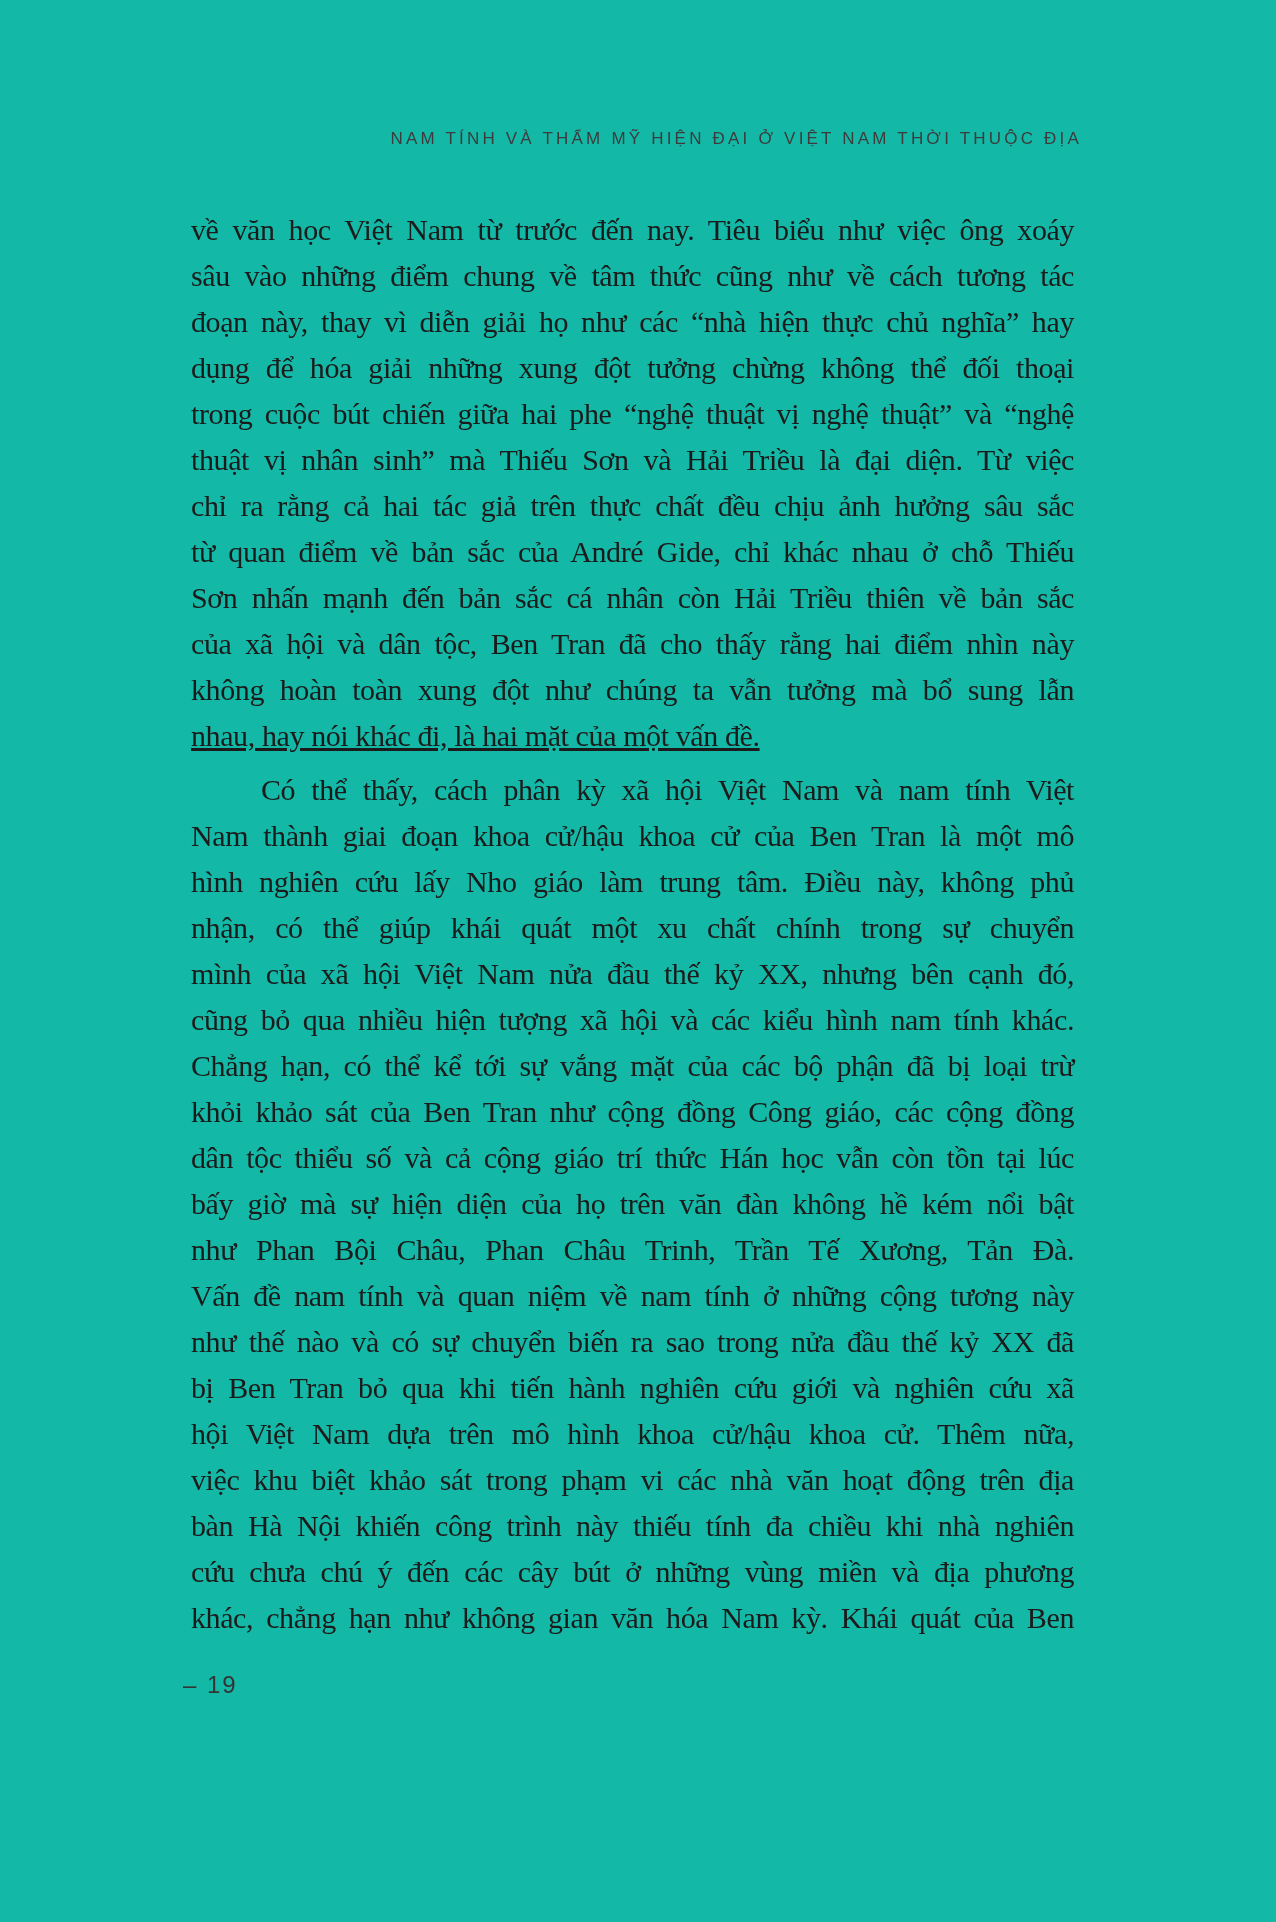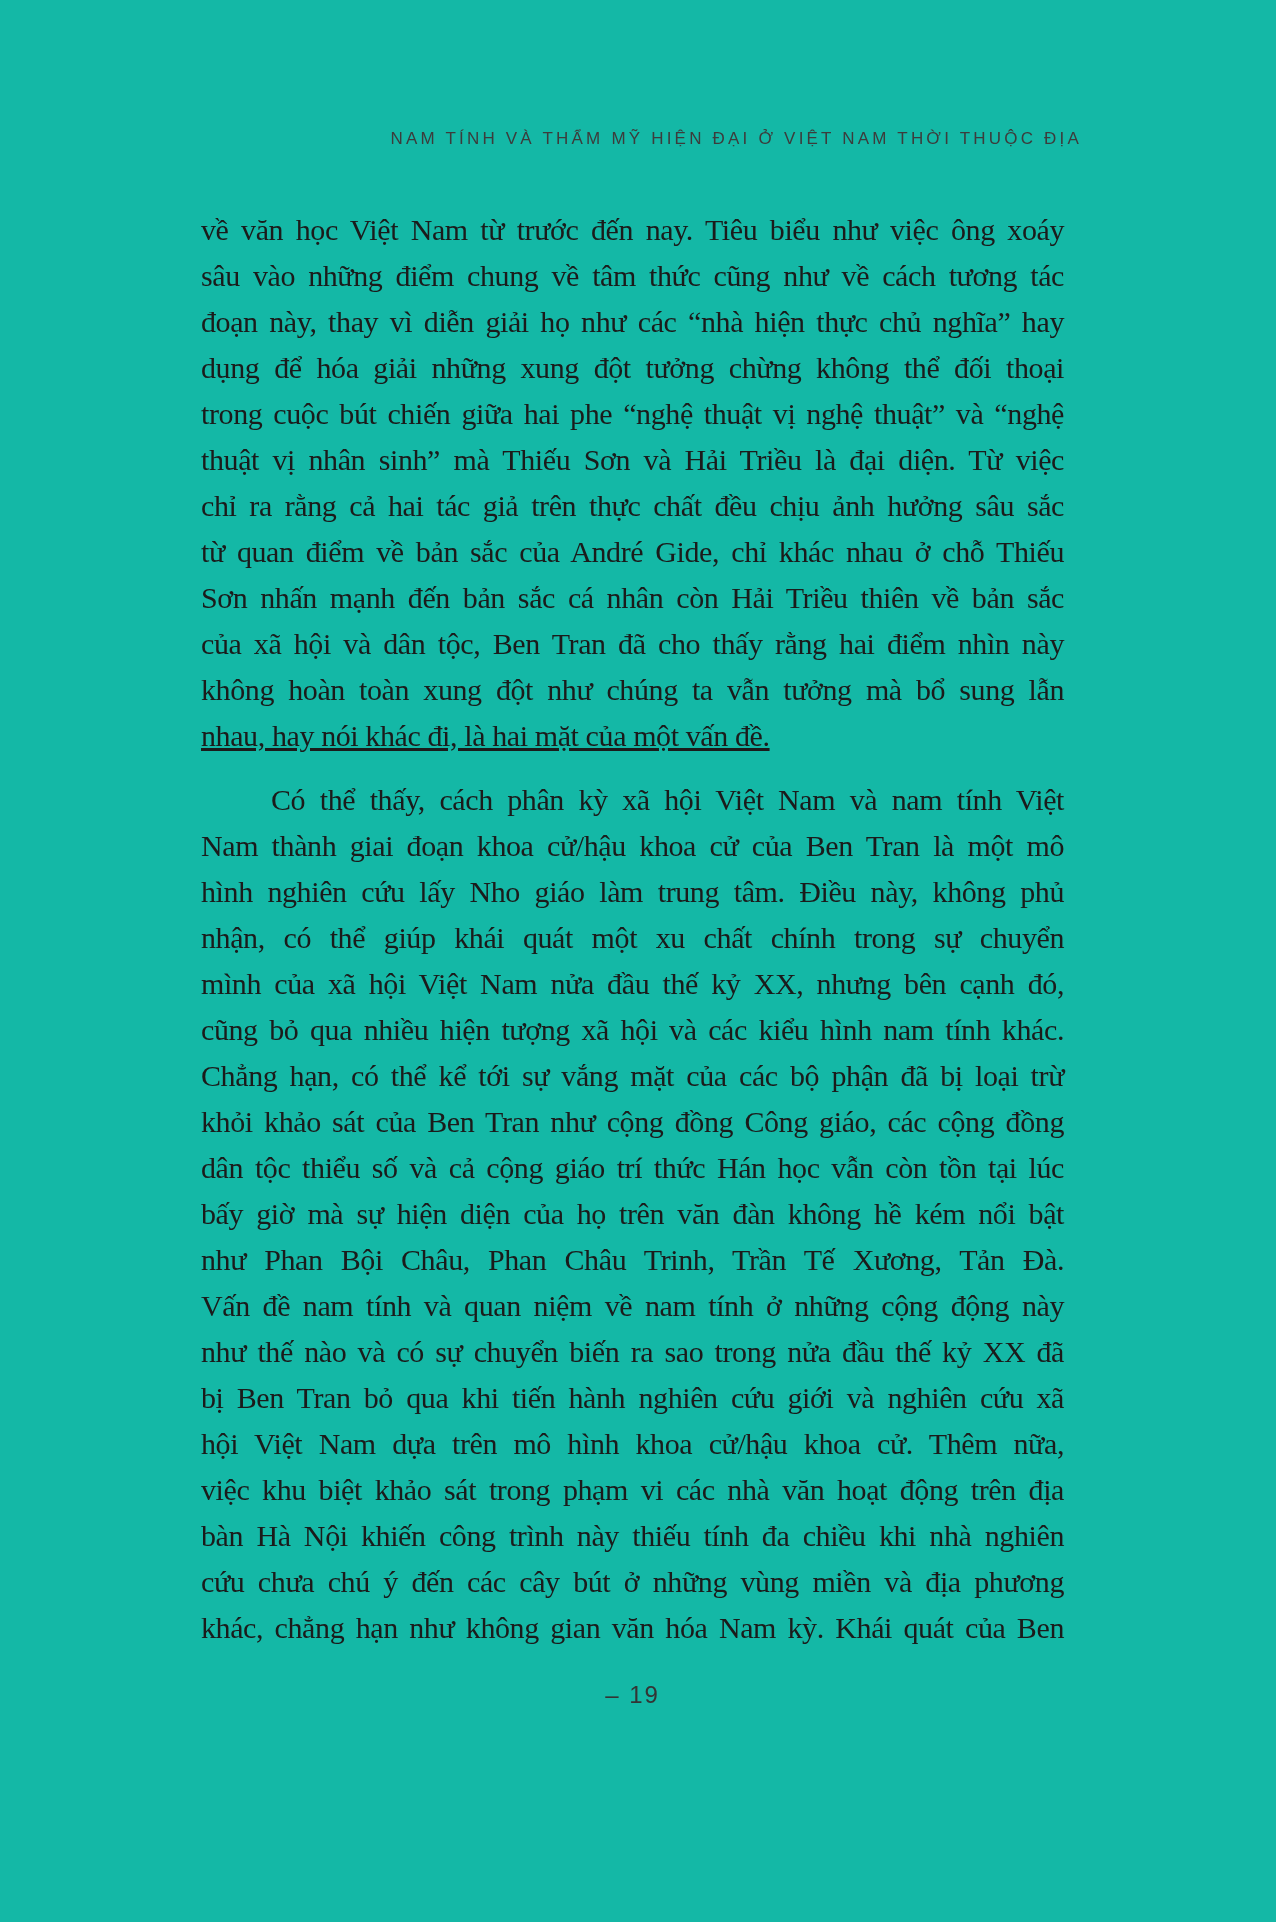--- a/index.html
+++ b/index.html
@@ -30,32 +30,32 @@
     white-space: nowrap;
   }
   .body-text {
     margin-top: 60px;
     font-family: "Liberation Serif", serif;
     font-size: 30px;
     line-height: 46px;
     letter-spacing: -0.4px;
     color: #1b1b1b;
   }
-  .para { margin: 18px; padding: 0; }
+  .para { margin: 8px; padding: 0; }
   .line {
     text-align: justify;
     text-align-last: justify;
     height: 46px;
     white-space: normal;
   }
   .line.short { text-align-last: left; text-decoration: underline; }
   .line.indent { text-indent: 70px; }
   .page-number {
     margin-top: 32px;
-    text-align: center;
+    text-align: left;
     font-family: "Liberation Sans", sans-serif;
     font-size: 24px;
     line-height: 24px;
     letter-spacing: 2px;
     color: #343434;
   }
 </style>
 </head>
 <body>
 
@@ -86,21 +86,21 @@
         <div class="line">Nam thành giai đoạn khoa cử/hậu khoa cử của Ben Tran là một mô</div>
         <div class="line">hình nghiên cứu lấy Nho giáo làm trung tâm. Điều này, không phủ</div>
         <div class="line">nhận, có thể giúp khái quát một xu chất chính trong sự chuyển</div>
         <div class="line">mình của xã hội Việt Nam nửa đầu thế kỷ XX, nhưng bên cạnh đó,</div>
         <div class="line">cũng bỏ qua nhiều hiện tượng xã hội và các kiểu hình nam tính khác.</div>
         <div class="line">Chẳng hạn, có thể kể tới sự vắng mặt của các bộ phận đã bị loại trừ</div>
         <div class="line">khỏi khảo sát của Ben Tran như cộng đồng Công giáo, các cộng đồng</div>
         <div class="line">dân tộc thiểu số và cả cộng giáo trí thức Hán học vẫn còn tồn tại lúc</div>
         <div class="line">bấy giờ mà sự hiện diện của họ trên văn đàn không hề kém nổi bật</div>
         <div class="line">như Phan Bội Châu, Phan Châu Trinh, Trần Tế Xương, Tản Đà.</div>
-        <div class="line">Vấn đề nam tính và quan niệm về nam tính ở những cộng động này</div>
+        <div class="line">Vấn đề nam tính và quan niệm về nam tính ở những cộng tương này</div>
         <div class="line">như thế nào và có sự chuyển biến ra sao trong nửa đầu thế kỷ XX đã</div>
         <div class="line">bị Ben Tran bỏ qua khi tiến hành nghiên cứu giới và nghiên cứu xã</div>
         <div class="line">hội Việt Nam dựa trên mô hình khoa cử/hậu khoa cử. Thêm nữa,</div>
         <div class="line">việc khu biệt khảo sát trong phạm vi các nhà văn hoạt động trên địa</div>
         <div class="line">bàn Hà Nội khiến công trình này thiếu tính đa chiều khi nhà nghiên</div>
         <div class="line">cứu chưa chú ý đến các cây bút ở những vùng miền và địa phương</div>
         <div class="line">khác, chẳng hạn như không gian văn hóa Nam kỳ. Khái quát của Ben</div>
       </div>
 
     </div>

